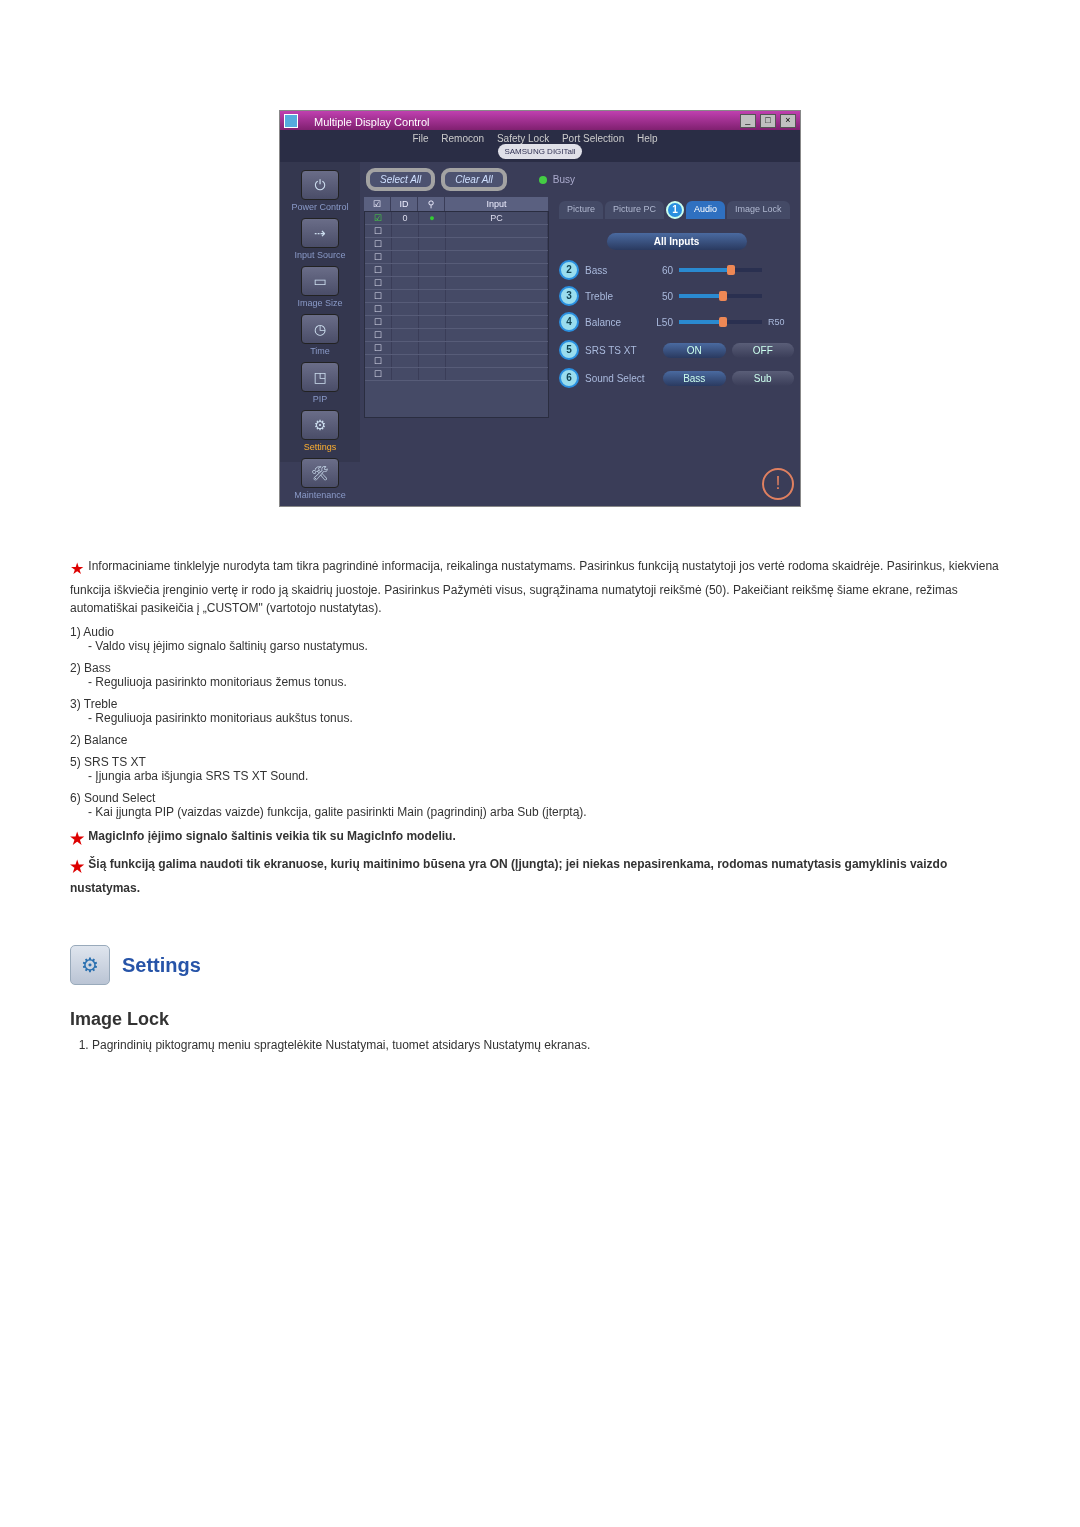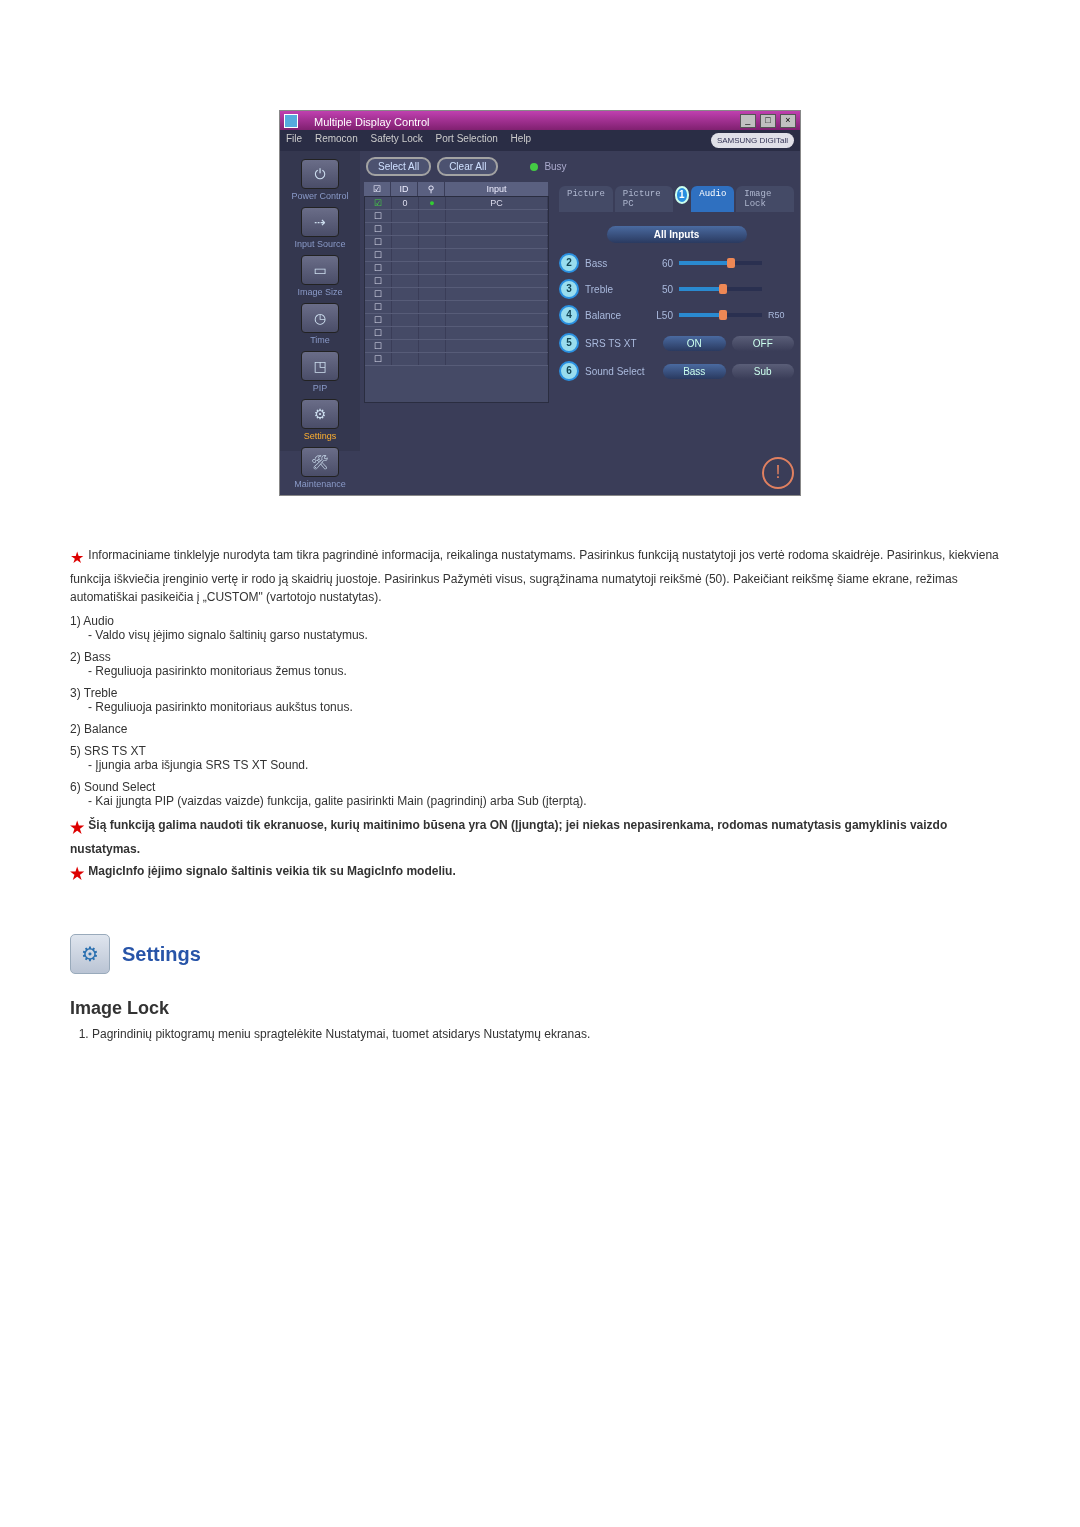--- a/index.html
+++ b/index.html
@@ -45,20 +45,22 @@
     font-size: 9px; line-height: 11px; text-align: center; color: #000;
     margin-left: 1px;
   }
   .menubar {
     background: #2a2d45;
     color: #ccc;
     font-size: 10px;
     padding: 3px 6px;
     display: flex;
     justify-content: space-between;
+    align-items: center;
+    flex-direction: column;
   }
   .menubar-left span { margin-right: 10px; }
   .brand {
     background: #e0e0e8;
     color: #335;
     padding: 3px 6px;
     border-radius: 8px;
     font-size: 8px;
   }
   .app-body {
@@ -98,25 +100,26 @@
   .toolbar {
     padding: 6px;
     display: flex;
     align-items: center;
     gap: 6px;
     font-size: 10px;
     color: #aac;
   }
   .pill-btn {
     background: #4c5270;
-    border: 2px solid #a3a3a3;
+    border: 4px solid #a3a3a3;
     color: #cfe0ff;
     padding: 2px 10px;
     border-radius: 9px;
     font-size: 10px;
+    font-style: italic;
   }
   .busy-dot {
     width: 8px; height: 8px; background: #4c4; border-radius: 50%;
     display: inline-block;
   }
   .content-row {
     display: flex;
     flex: 1;
   }
   .grid-area {
@@ -160,21 +163,20 @@
     display: flex;
     gap: 2px;
     font-size: 9px;
   }
   .tab {
     background: #444a66;
     color: #b0b8d0;
     padding: 3px 8px;
     border-top-left-radius: 6px;
     border-top-right-radius: 6px;
-    font-family: Liberation Mono, monospace;
   }
   .tab.active {
     background: #2f70c0;
     color: #fff;
   }
   .circ-badge {
     display: inline-block;
     width: 14px; height: 14px;
     border-radius: 50%;
     background: #2a90e0;
@@ -546,22 +548,22 @@
     </div>
     <div class="item-block">
       <div>5) SRS TS XT</div>
       <div class="indent">- Įjungia arba išjungia SRS TS XT Sound.</div>
     </div>
     <div class="item-block">
       <div>6) Sound Select</div>
       <div class="indent">- Kai įjungta PIP (vaizdas vaizde) funkcija, galite pasirinkti Main (pagrindinį) arba Sub (įterptą).</div>
     </div>
 
+    <p class="bold"><span class="star">★</span><span>MagicInfo įėjimo signalo šaltinis veikia tik su MagicInfo modeliu.</span></p>
     <p class="bold"><span class="star">★</span><span>Šią funkciją galima naudoti tik ekranuose, kurių maitinimo būsena yra ON (Įjungta); jei niekas nepasirenkama, rodomas numatytasis gamyklinis vaizdo nustatymas.</span></p>
-    <p class="bold"><span class="star">★</span><span>MagicInfo įėjimo signalo šaltinis veikia tik su MagicInfo modeliu.</span></p>
   </div>
 
   <div class="settings-header">
     <div class="settings-header-icon">⚙</div>
     <div class="settings-title">Settings</div>
   </div>
 
   <div class="subheading">Image Lock</div>
   <ol class="numlist">
     <li>Pagrindinių piktogramų meniu spragtelėkite Nustatymai, tuomet atsidarys Nustatymų ekranas.</li>

